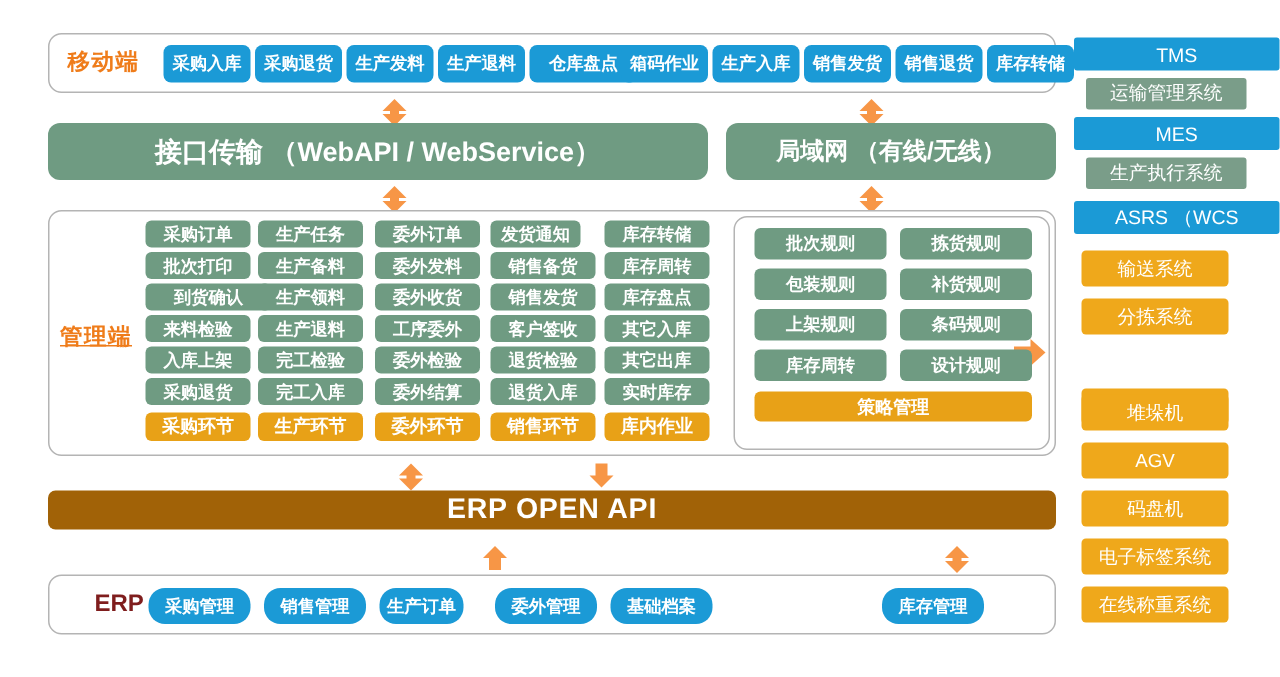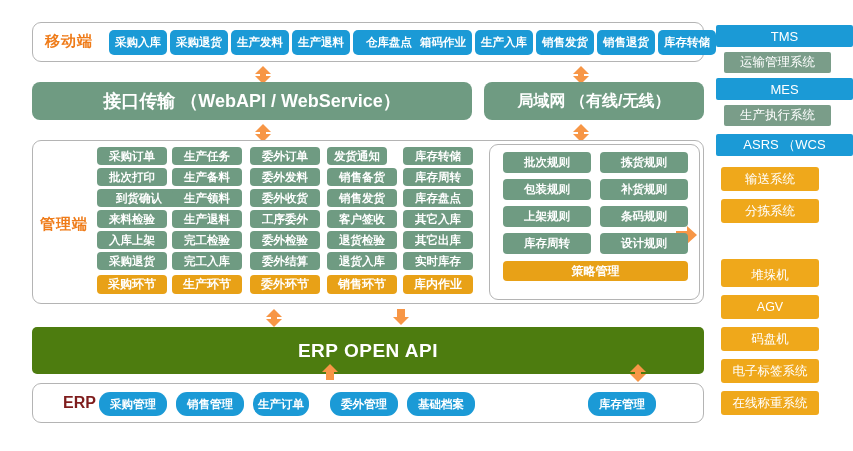--- a/index.html
+++ b/index.html
@@ -50,39 +50,39 @@
     display:flex;align-items:center;justify-content:center;
     color:#ffffff;font-weight:bold;
   }
   #iface-bar{left:32px;top:82px;width:440px;height:38px;font-size:18px;}
   #lan-bar{left:484px;top:82px;width:220px;height:38px;font-size:16px;}
 
   
   #mgmt-frame{left:32px;top:140px;width:672px;height:164px;}
   #mgmt-label{
     position:absolute;left:40px;top:215px;
-    color:#ef7c1a;font-size:15px;font-weight:bold;letter-spacing:1px;
+    color:#ef7c1a;font-size:15px;font-weight:bold;letter-spacing:1px;text-decoration:underline;
   }
   #mgmt-inner{
     position:absolute;left:489px;top:144px;width:211px;height:156px;
     border:1px solid #b4b4b4;border-radius:9px;background:#ffffff;
     box-sizing:border-box;
   }
   .cell{
     position:absolute;height:18px;font-size:11.5px;border-radius:4px;
   }
   .cell.footer{font-size:12px;}
   .rule-cell{
     position:absolute;height:21px;font-size:11.5px;border-radius:4px;
   }
 
   
   #erp-api{
-    position:absolute;left:32px;top:327px;width:672px;height:47px;
-    background:#4d7c0f;border-radius:5px;
+    position:absolute;left:32px;top:327px;width:672px;height:26px;
+    background:#a16207;border-radius:5px;
     display:flex;align-items:center;justify-content:center;
     color:#ffffff;font-size:19px;font-weight:bold;letter-spacing:.5px;
   }
 
   
   #erp-frame{left:32px;top:383px;width:672px;height:40px;}
   #erp-label{
     position:absolute;left:30px;top:10px;
     color:#7f1d1d;font-size:16px;font-weight:bold;
   }

